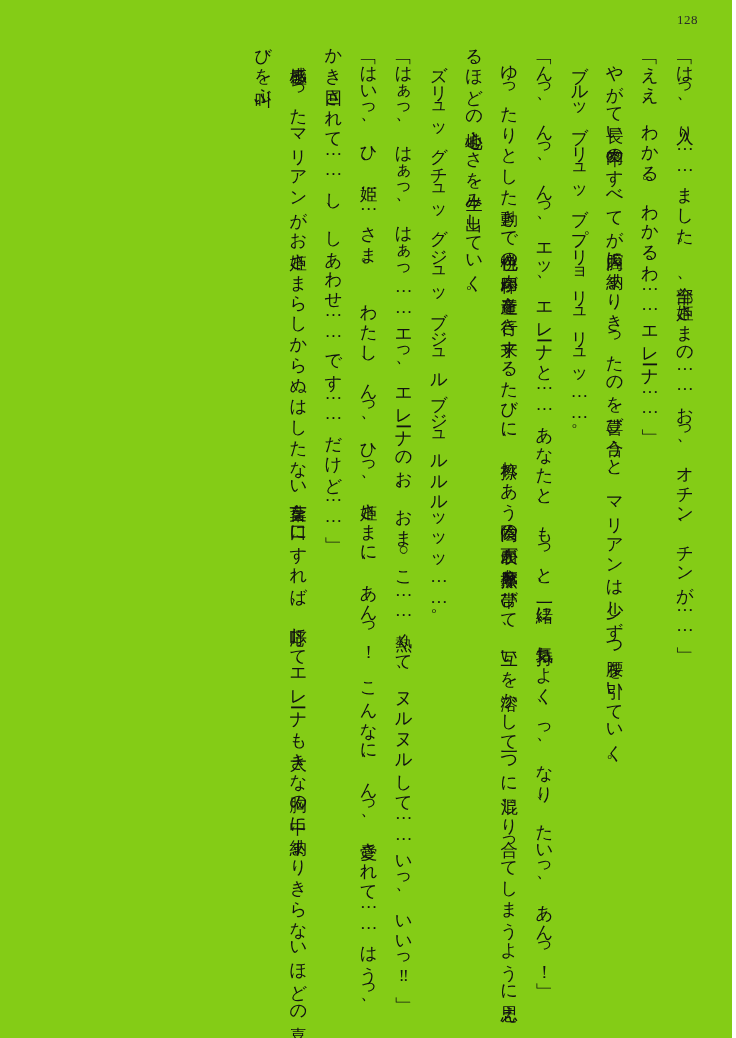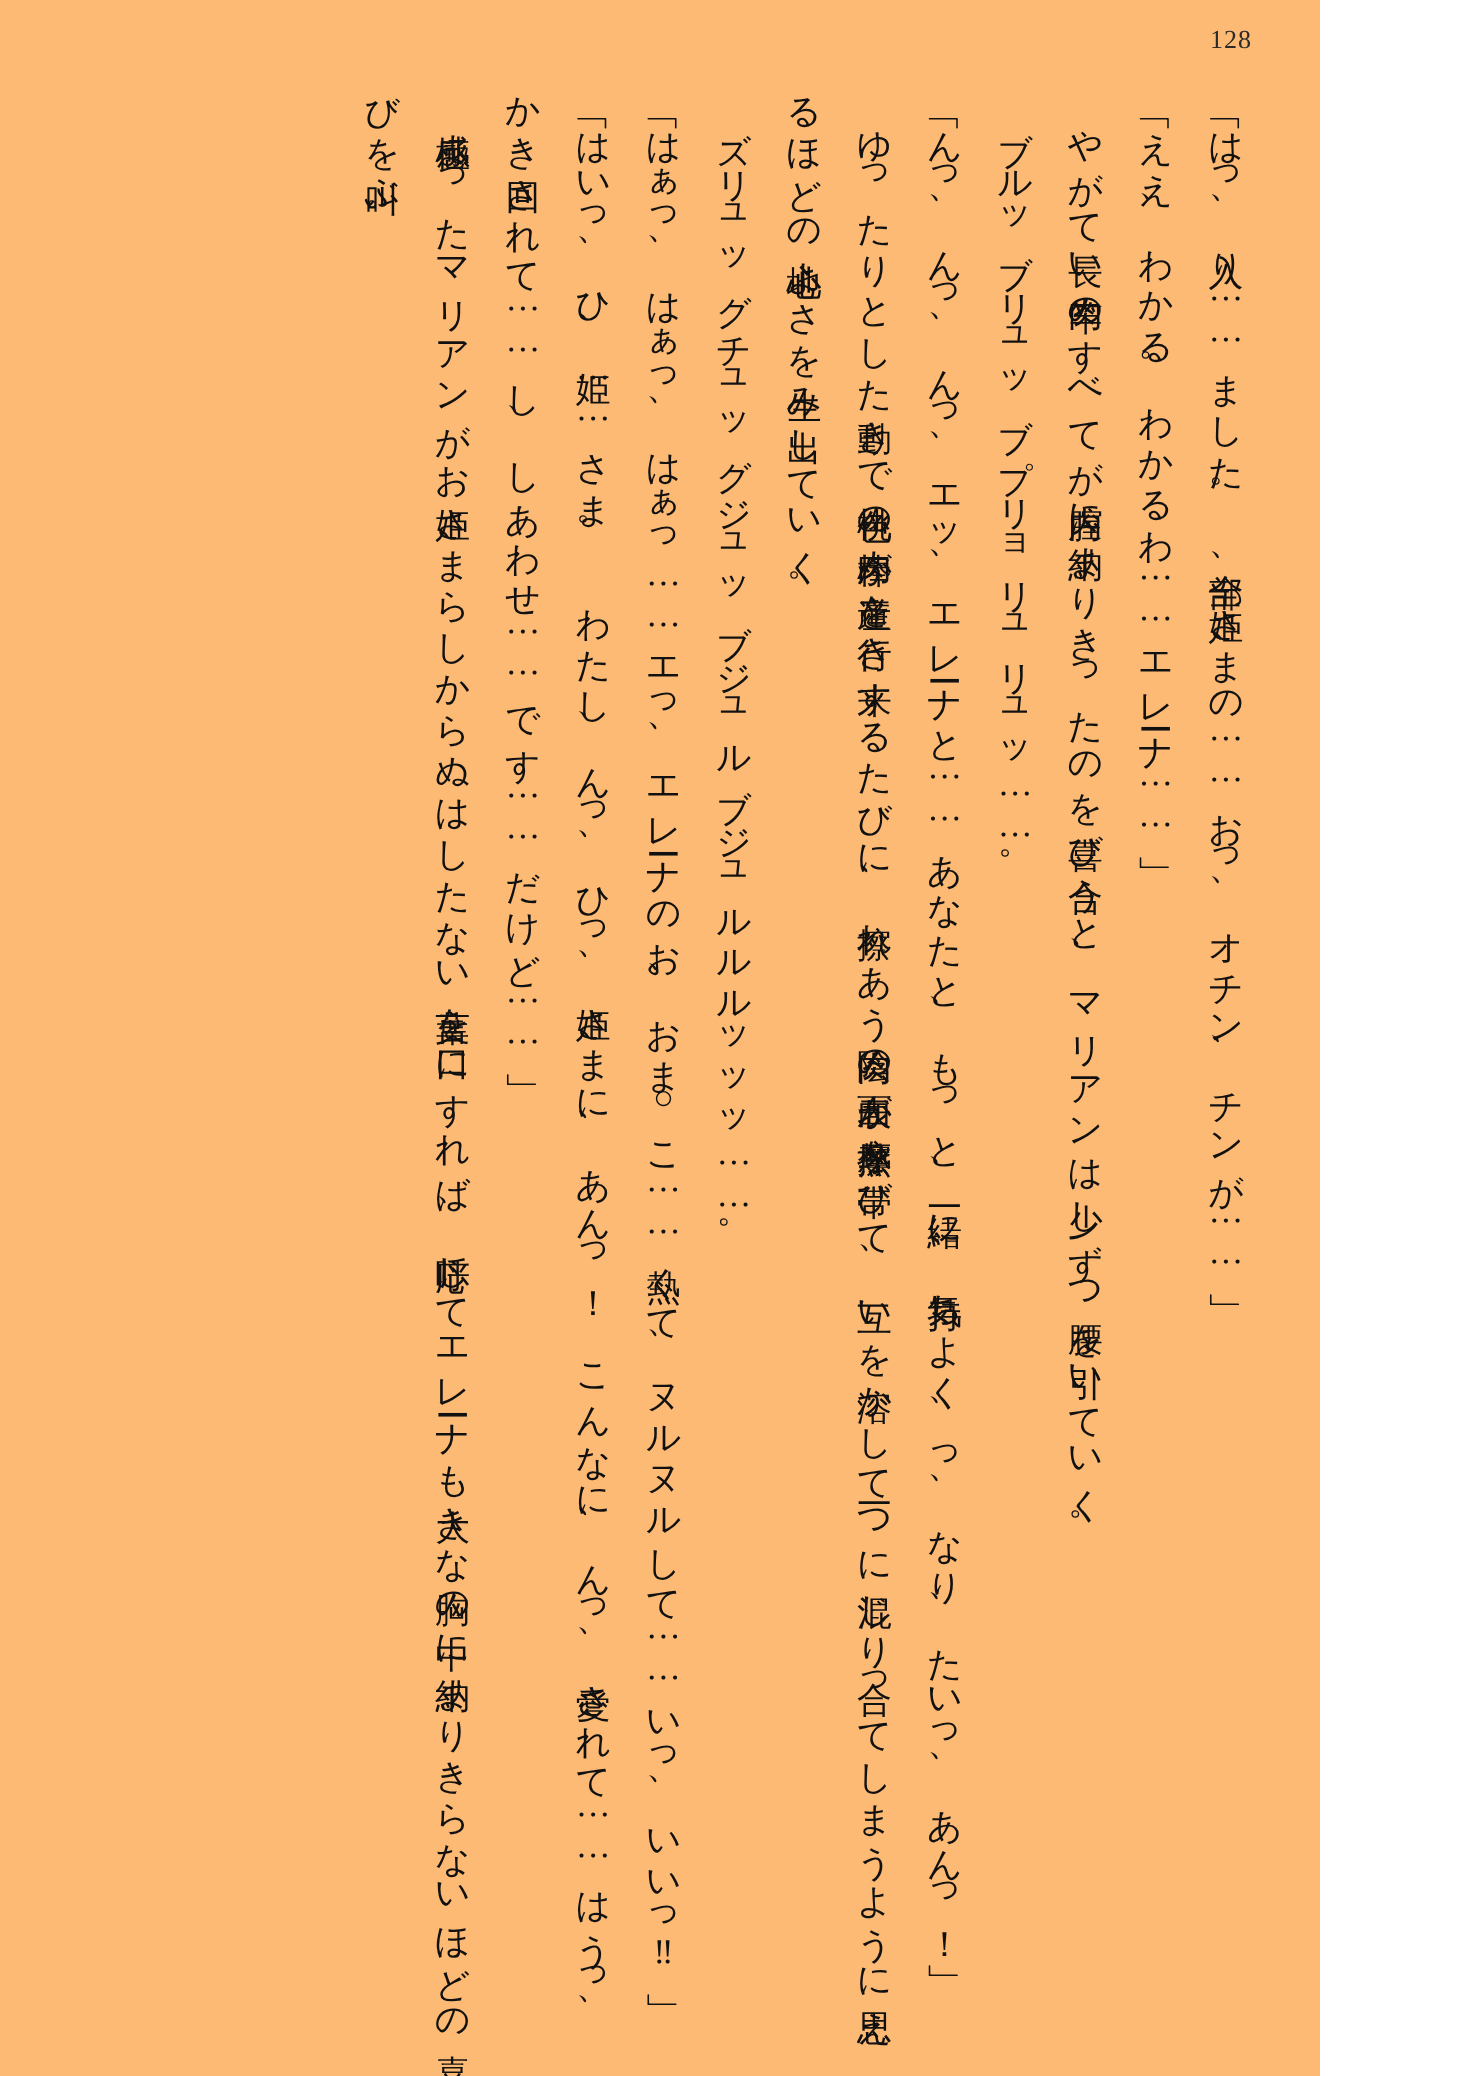--- a/index.html
+++ b/index.html
@@ -9,23 +9,23 @@
   }
   body {
     width: 736px;
     height: 1038px;
     font-family: "Liberation Serif", "DejaVu Serif", serif;
     color: #1a1a1a;
     overflow: hidden;
   }
   #page {
     position: relative;
-    width: 660px;
+    width: 732px;
     height: 1038px;
-    background: #fdba74;
+    background: #84cc16;
     box-sizing: border-box;
   }
   
   #page-number {
     position: absolute;
     top: 12px;
     right: 34px;
     font-size: 13px;
     letter-spacing: 0.5px;
     color: #2a2a2a;

